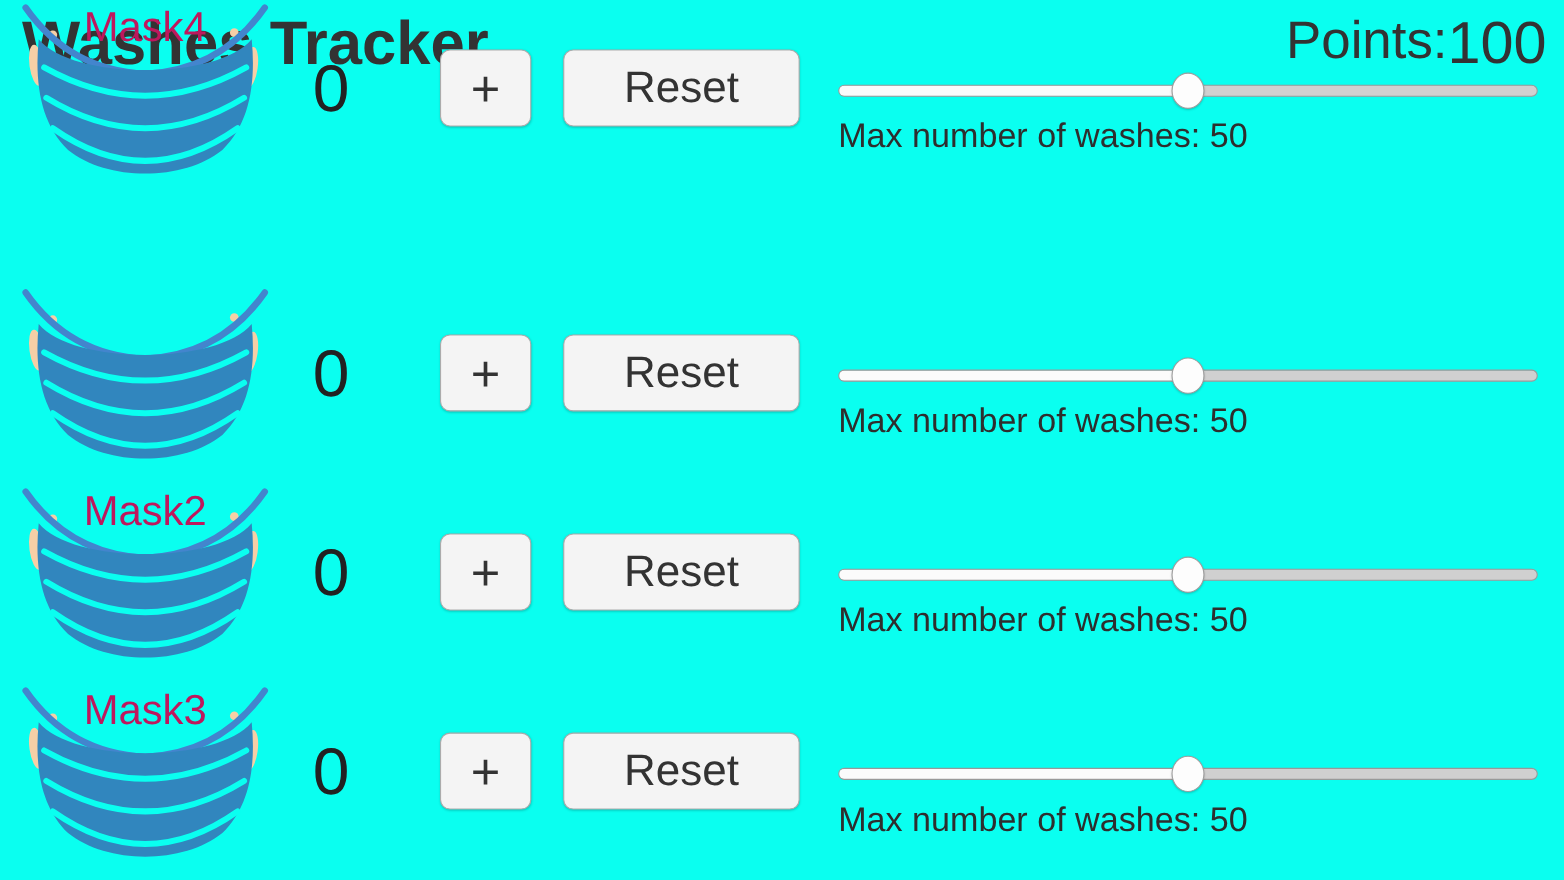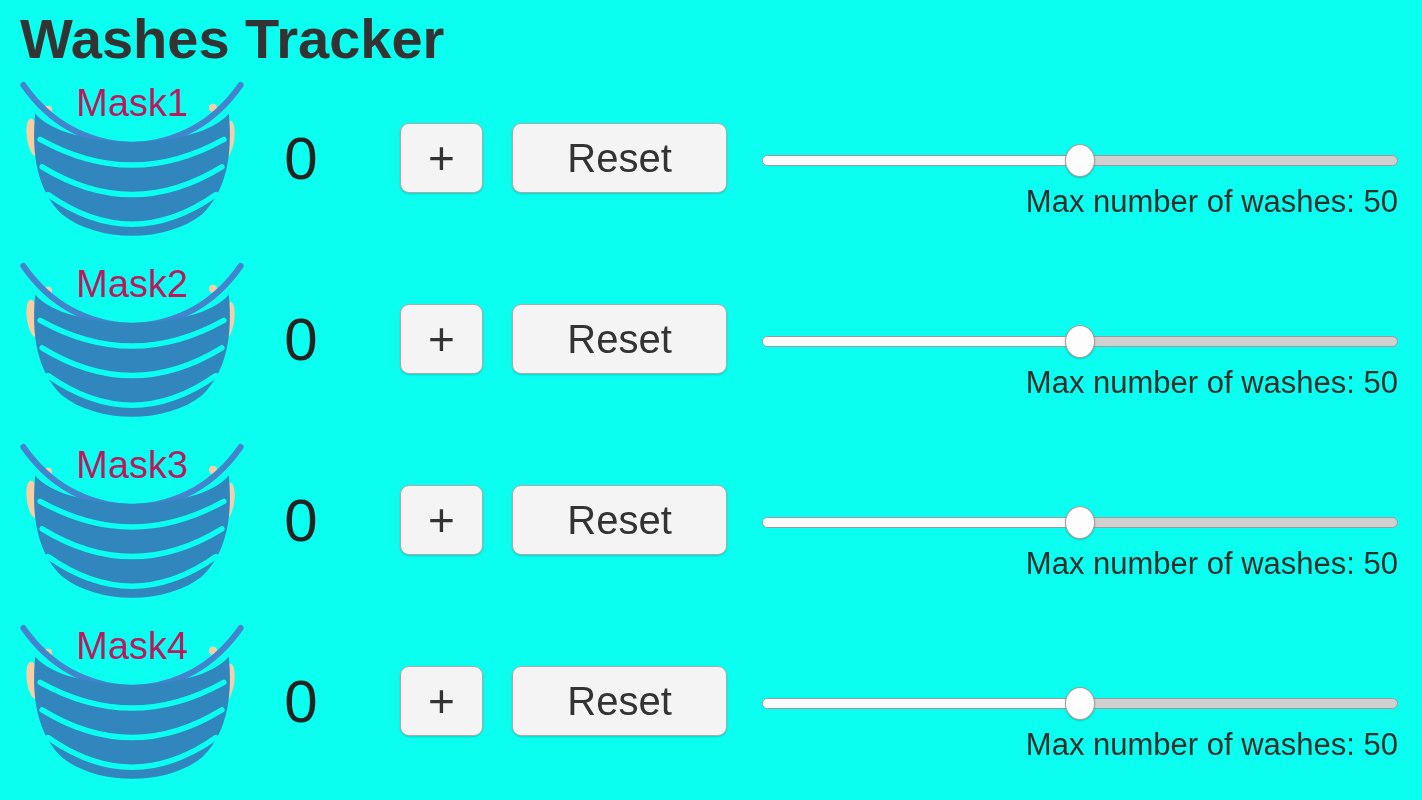--- a/index.html
+++ b/index.html
@@ -94,21 +94,21 @@
     position:absolute;top:0;left:calc(var(--pct) - 15px);
     width:30px;height:33px;
     background:var(--slider-thumb);
     border:1px solid #9E9E9E;
     border-radius:50%;
     box-shadow:0 1px 2px rgba(0,0,0,0.2);
   }
 
   .max-label{
     position:absolute;left:762px;top:104px;width:636px;
-    text-align:right;font-size:31px;line-height:40px;color:#2e2e2e;
+    text-align:left;font-size:31px;line-height:40px;color:#2e2e2e;
   }
 </style>
 </head>
 <body>
 
 <svg width="0" height="0" style="position:absolute" aria-hidden="true">
   <defs>
     <symbol id="mask-art" viewBox="0 0 230 165">
       <ellipse class="m-skin" cx="15" cy="58" rx="6.5" ry="19" transform="rotate(-8 15 58)"></ellipse>
       <ellipse class="m-skin" cx="212" cy="60" rx="6.5" ry="19" transform="rotate(8 212 60)"></ellipse>
@@ -120,28 +120,30 @@
       <path class="m-pleat" d="M24,88 Q115,144 206,88"></path>
       <path class="m-pleat" d="M30,116 Q115,176 200,116"></path>
     </symbol>
   </defs>
 </svg>
 
 <div class="app">
 
   <h1 class="page-title">Washes Tracker</h1>
 
-
-  <div class="row">
-    <div class="mask">
-      <svg viewBox="0 0 230 165">
-          <use href="#mask-art"></use>
-        </svg>
-    </div>
-    <div class="mask-label">Mask1</div>
+  <div class="points">
+    <span>Points:</span><span class="points-value">100</span>
+  </div>
+
+  <div class="row">
+    <div class="mask">
+      <svg viewBox="0 0 230 165">
+          <use href="#mask-art"></use>
+        </svg>
+    </div>
     <div class="count">0</div>
     <button class="btn plus">+</button>
     <button class="btn reset">Reset</button>
     <div class="slider" style="--pct: 50%;">
       <div class="slider-track">
         <div class="slider-fill"></div>
       </div>
       <div class="slider-thumb"></div>
     </div>
     <div class="max-label">Max number of washes: 50</div>

